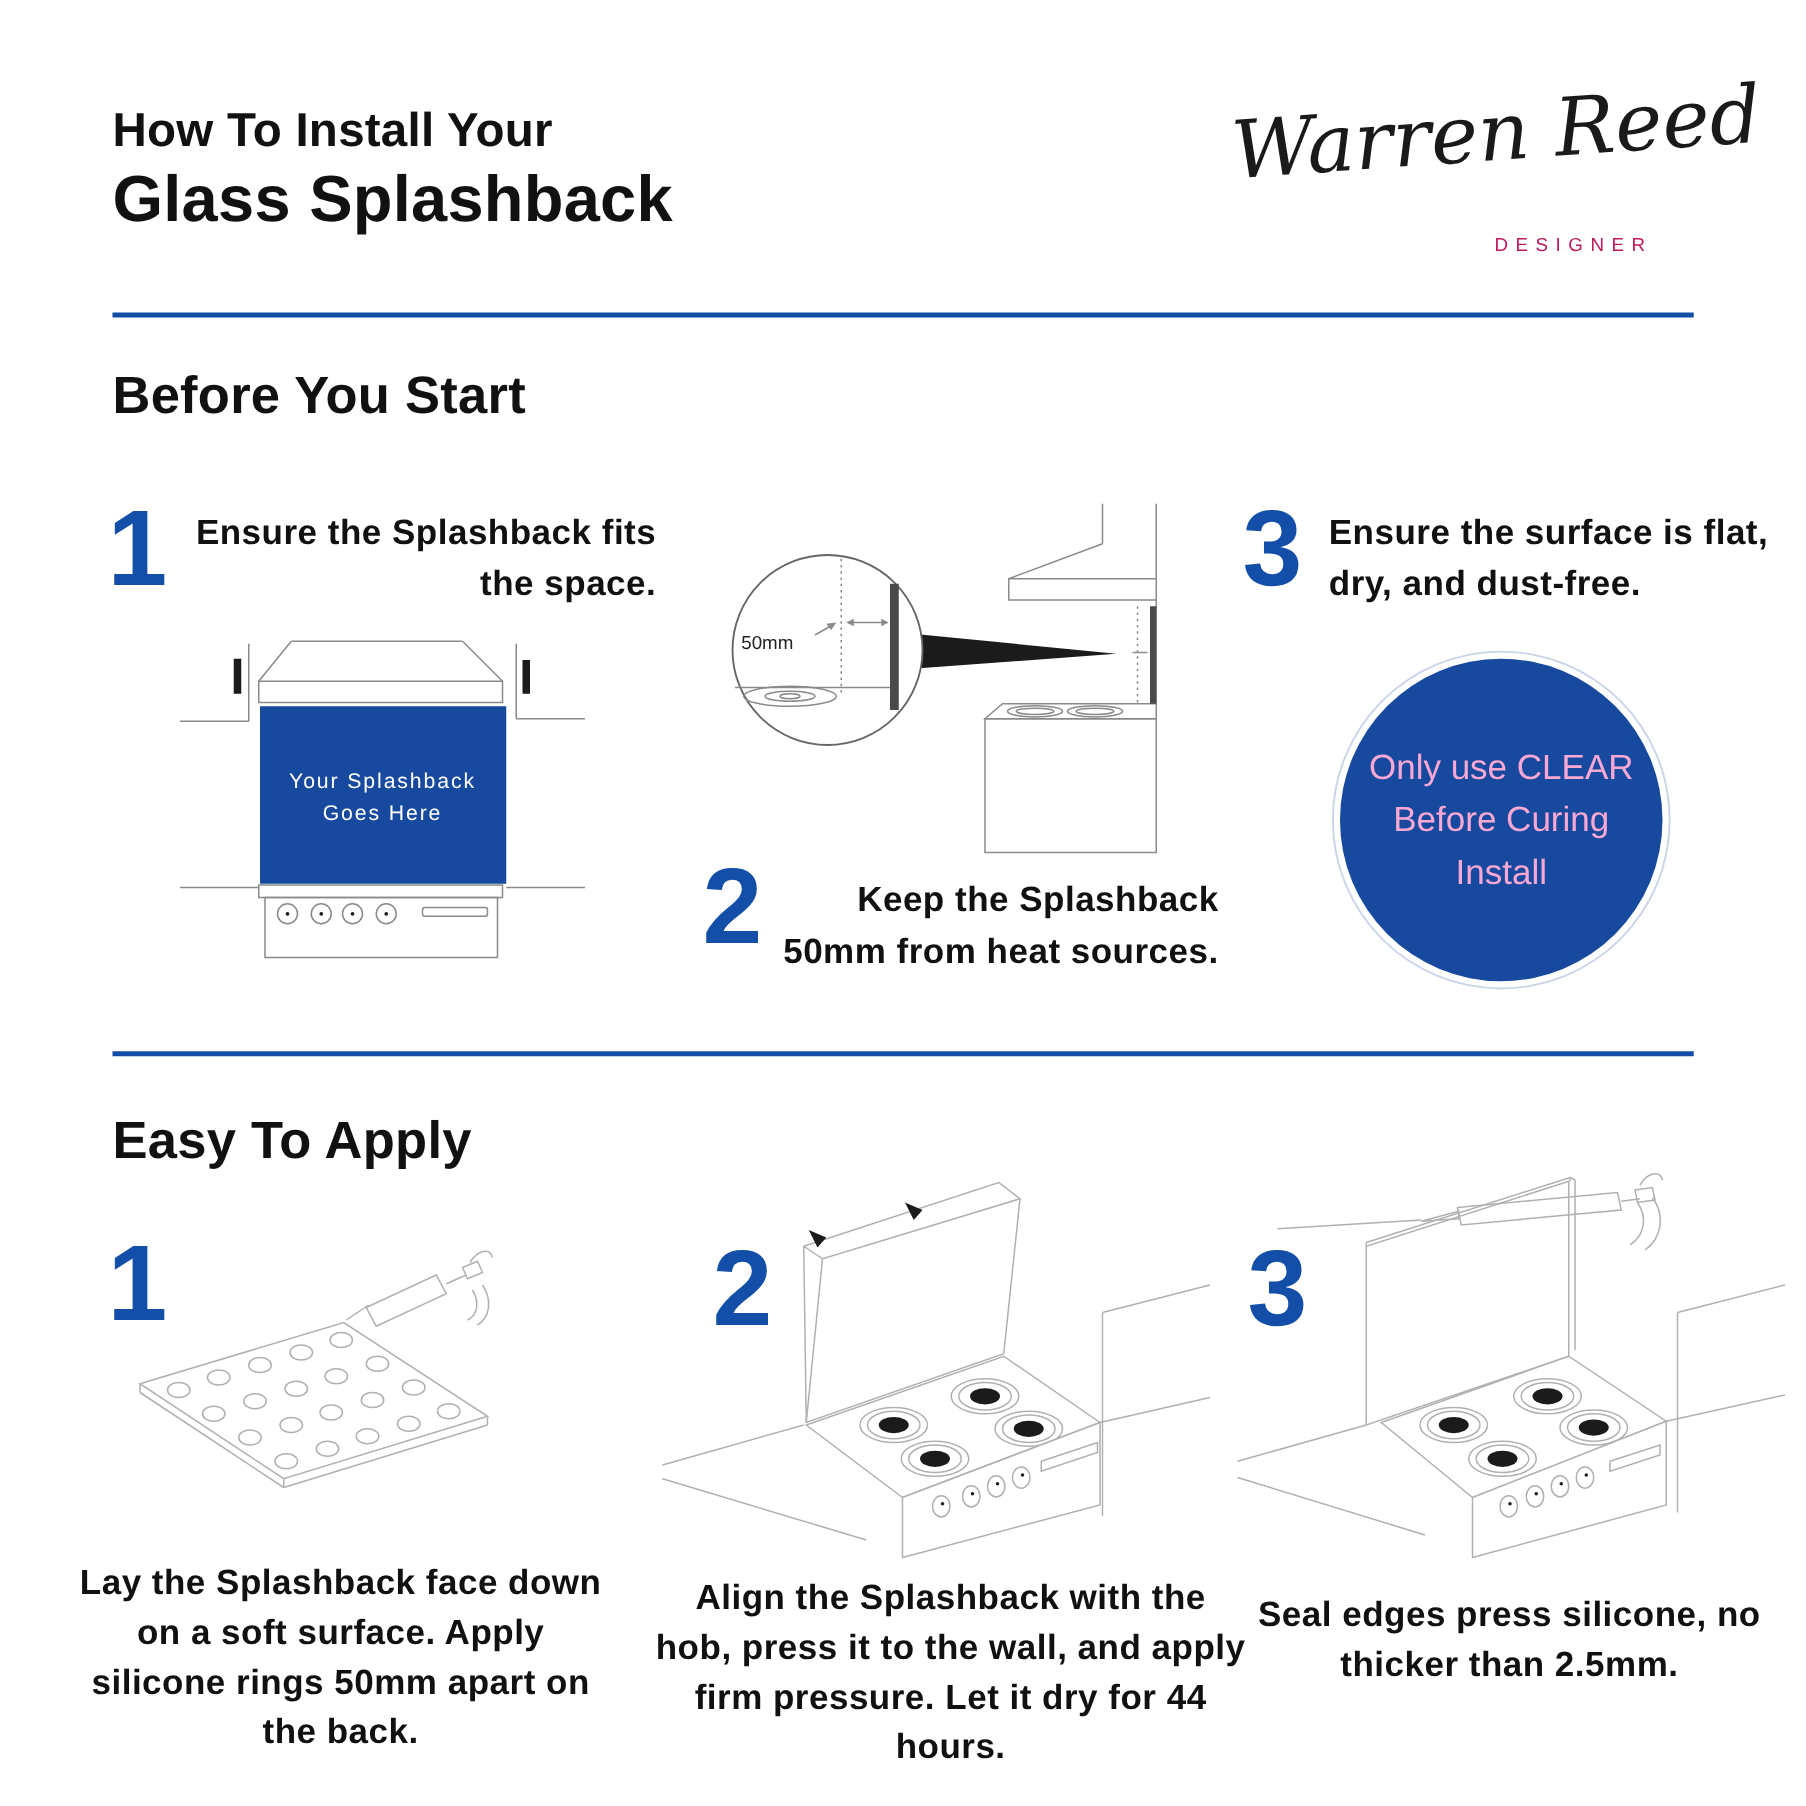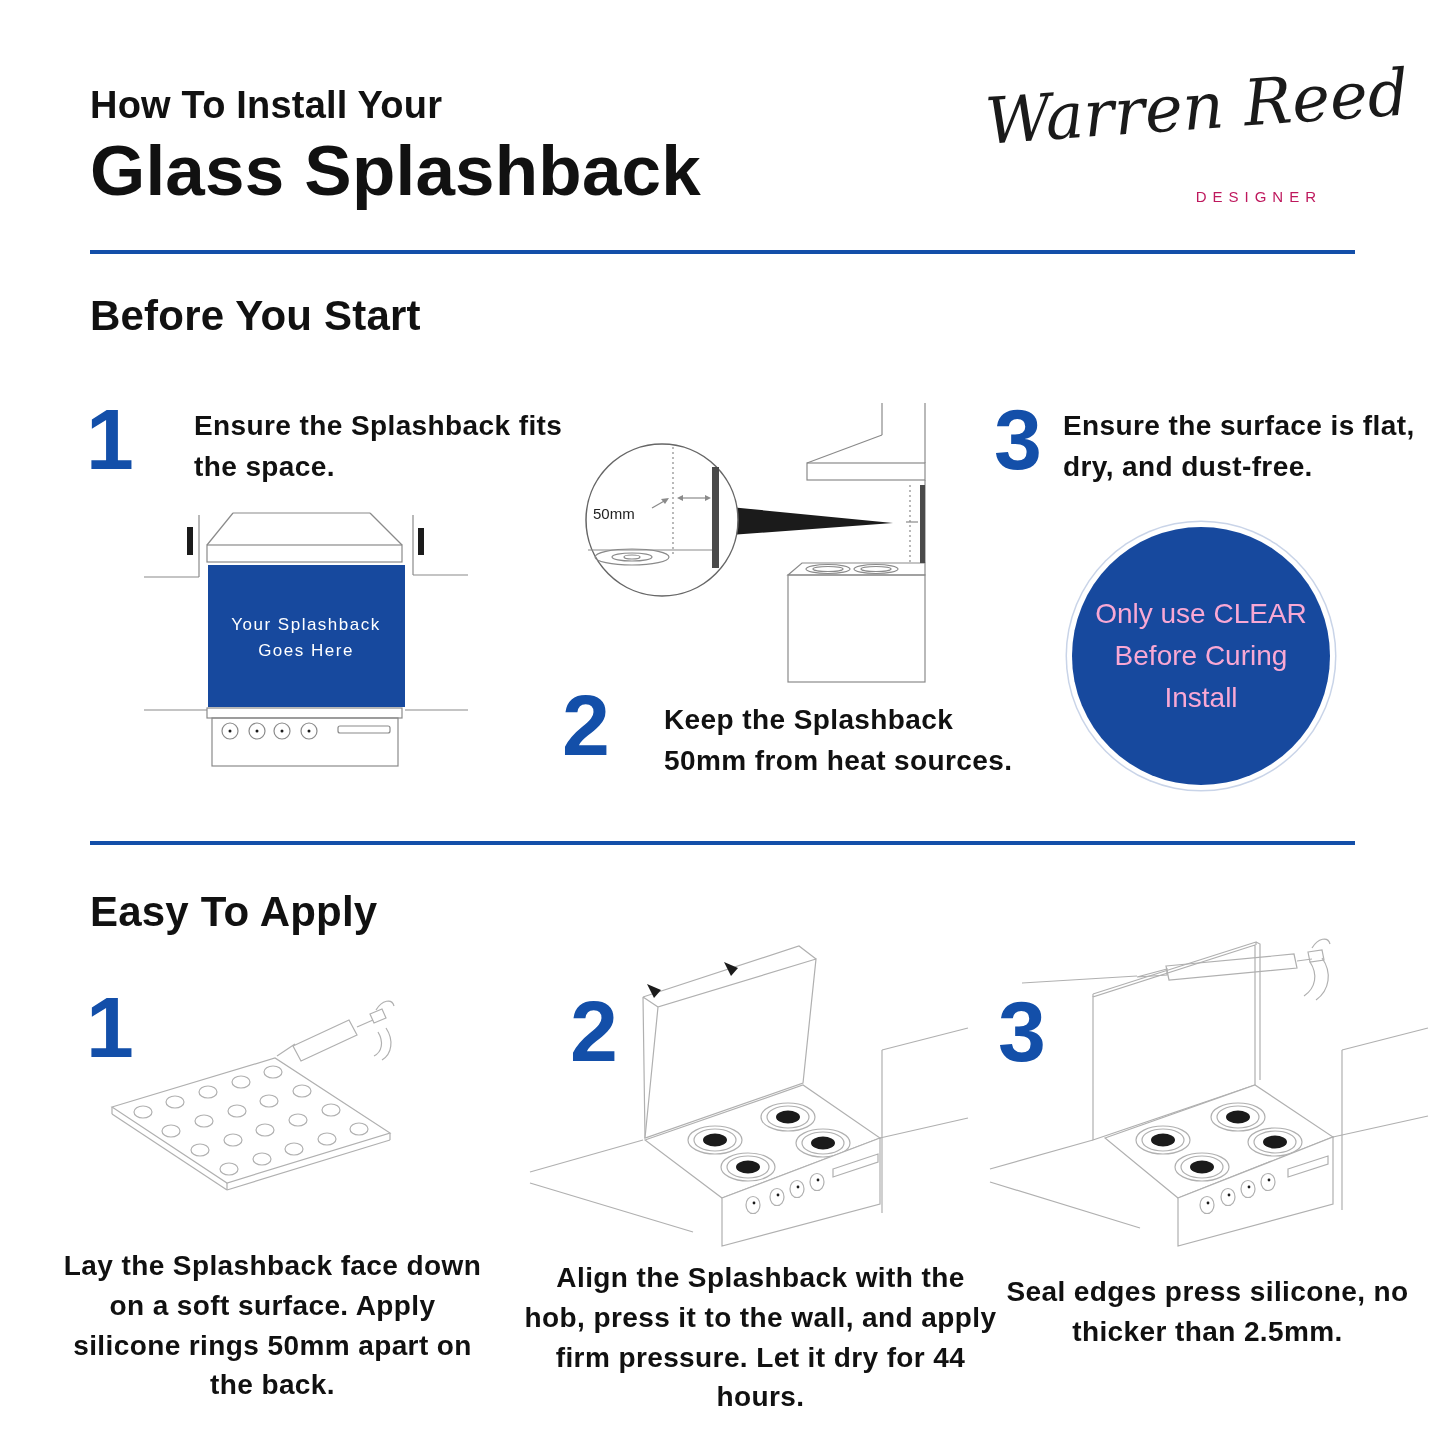--- a/index.html
+++ b/index.html
@@ -1,25 +1,25 @@
 <!DOCTYPE html>
 <html style="--accent: #134fa9; --panel: #17499e;"><head>
 <meta charset="utf-8">
 <style>
   html,body{margin:0;padding:0;background:#ffffff;}
   .page{position:relative;width:1445px;height:1445px;background:#fff;overflow:hidden;
         font-family:"Liberation Sans","DejaVu Sans",sans-serif;color:#111;padding-left:28px;}
   .abs{position:absolute;}
   .t1{font-size:38px;font-weight:800;letter-spacing:.2px;line-height:1.15;}
-  .t2{font-size:71px;font-weight:800;letter-spacing:.2px;line-height:1.1;margin-top:4px;}
+  .t2{font-size:52px;font-weight:800;letter-spacing:.2px;line-height:1.1;margin-top:4px;}
   .h2{position:absolute;left:90px;font-size:42px;font-weight:800;letter-spacing:.2px;}
   .rule{position:absolute;left:90px;width:1265px;height:4px;background:var(--accent,#134fa9);}
   .num{position:absolute;font-size:86px;font-weight:700;line-height:1;color:var(--accent,#134fa9);}
   .steptext{position:absolute;font-size:28px;font-weight:700;line-height:1.45;letter-spacing:.4px;}
-  .center{text-align:left;margin-left:44px;}
+  .center{text-align:right;}
   .caption{position:absolute;font-size:28px;font-weight:700;line-height:1.42;letter-spacing:.4px;text-align:center;}
   .logo{position:absolute;left:985px;top:62px;width:365px;height:160px;}
   .logo .script{position:absolute;left:0;top:10px;width:100%;text-align:center;
        font-family:"DejaVu Serif","Liberation Serif",serif;font-style:italic;font-weight:500;
        font-size:64px;color:#1a1a1a;transform:rotate(-4deg);white-space:nowrap;}
   .logo .designer{position:absolute;right:28px;top:126px;font-size:15px;letter-spacing:6px;color:#be185d;}
   .note-circle{position:absolute;left:1072px;top:527px;width:258px;height:258px;border-radius:50%;
        background:var(--panel,#17499e);color:#f9a8d4;display:flex;flex-direction:column;align-items:center;
        justify-content:center;font-size:28px;line-height:1.5;text-align:center;
        box-shadow:0 0 0 5px #fff,0 0 0 6.5px #c9d4e8;}

